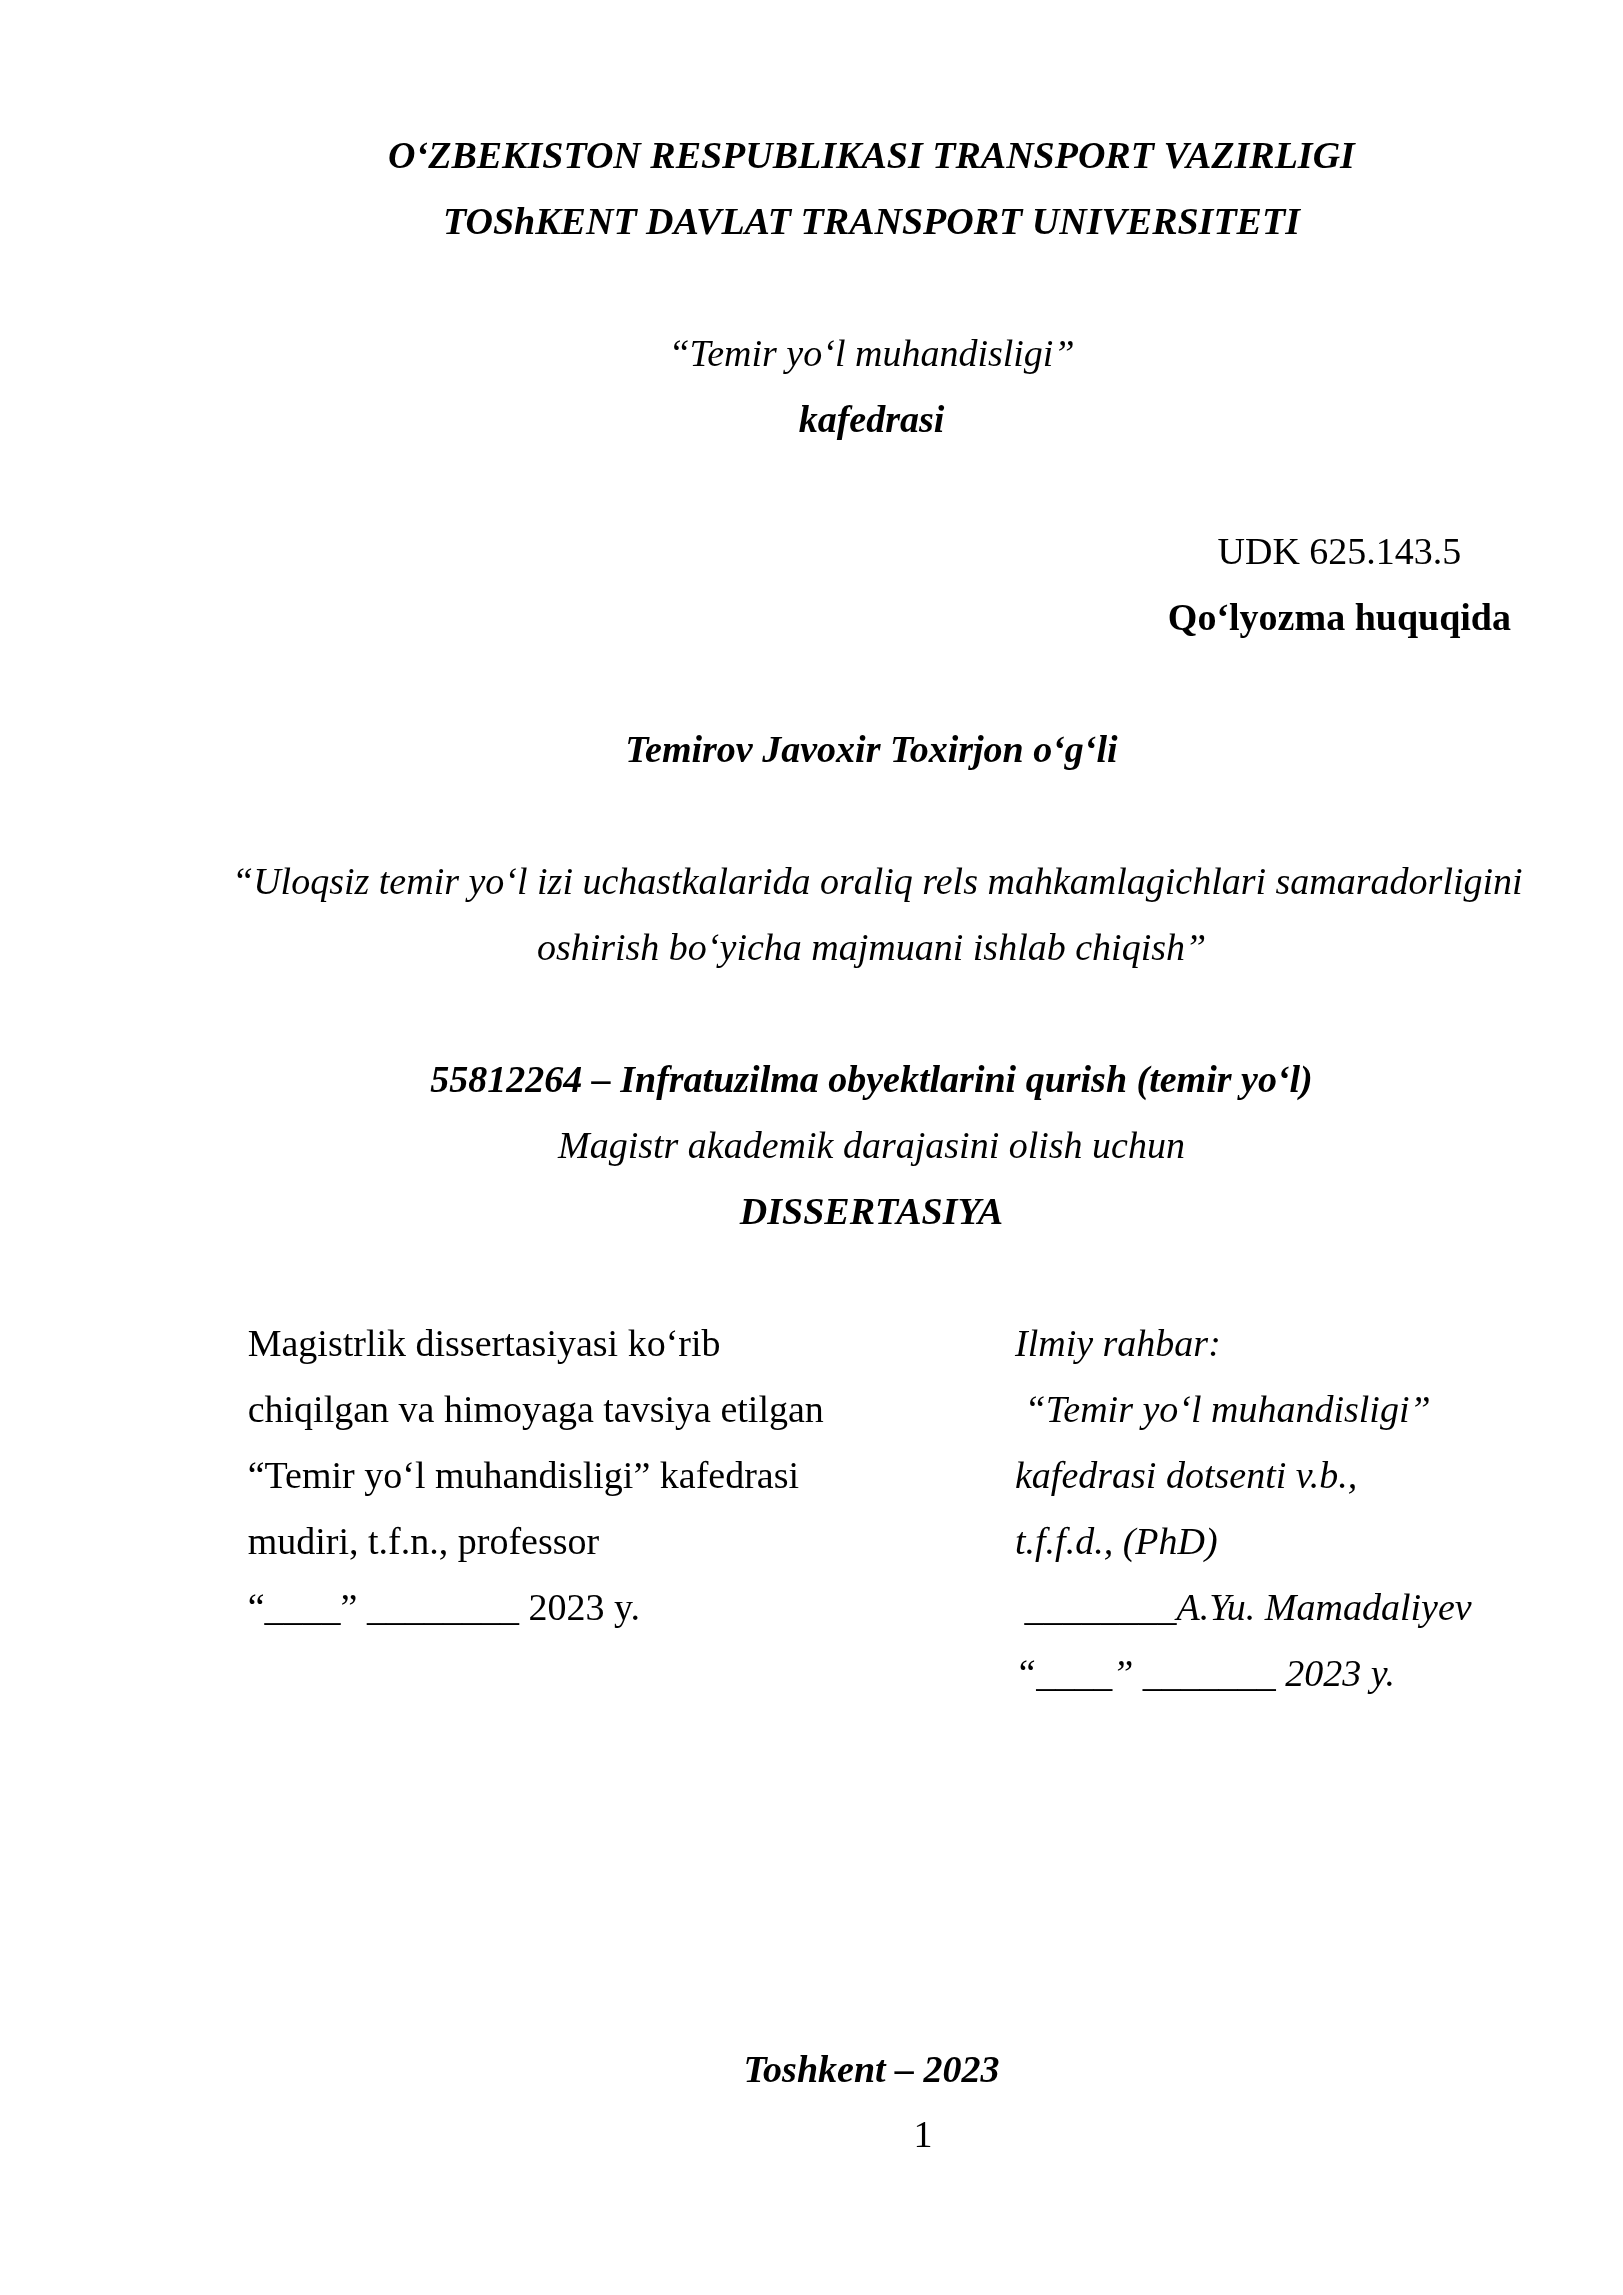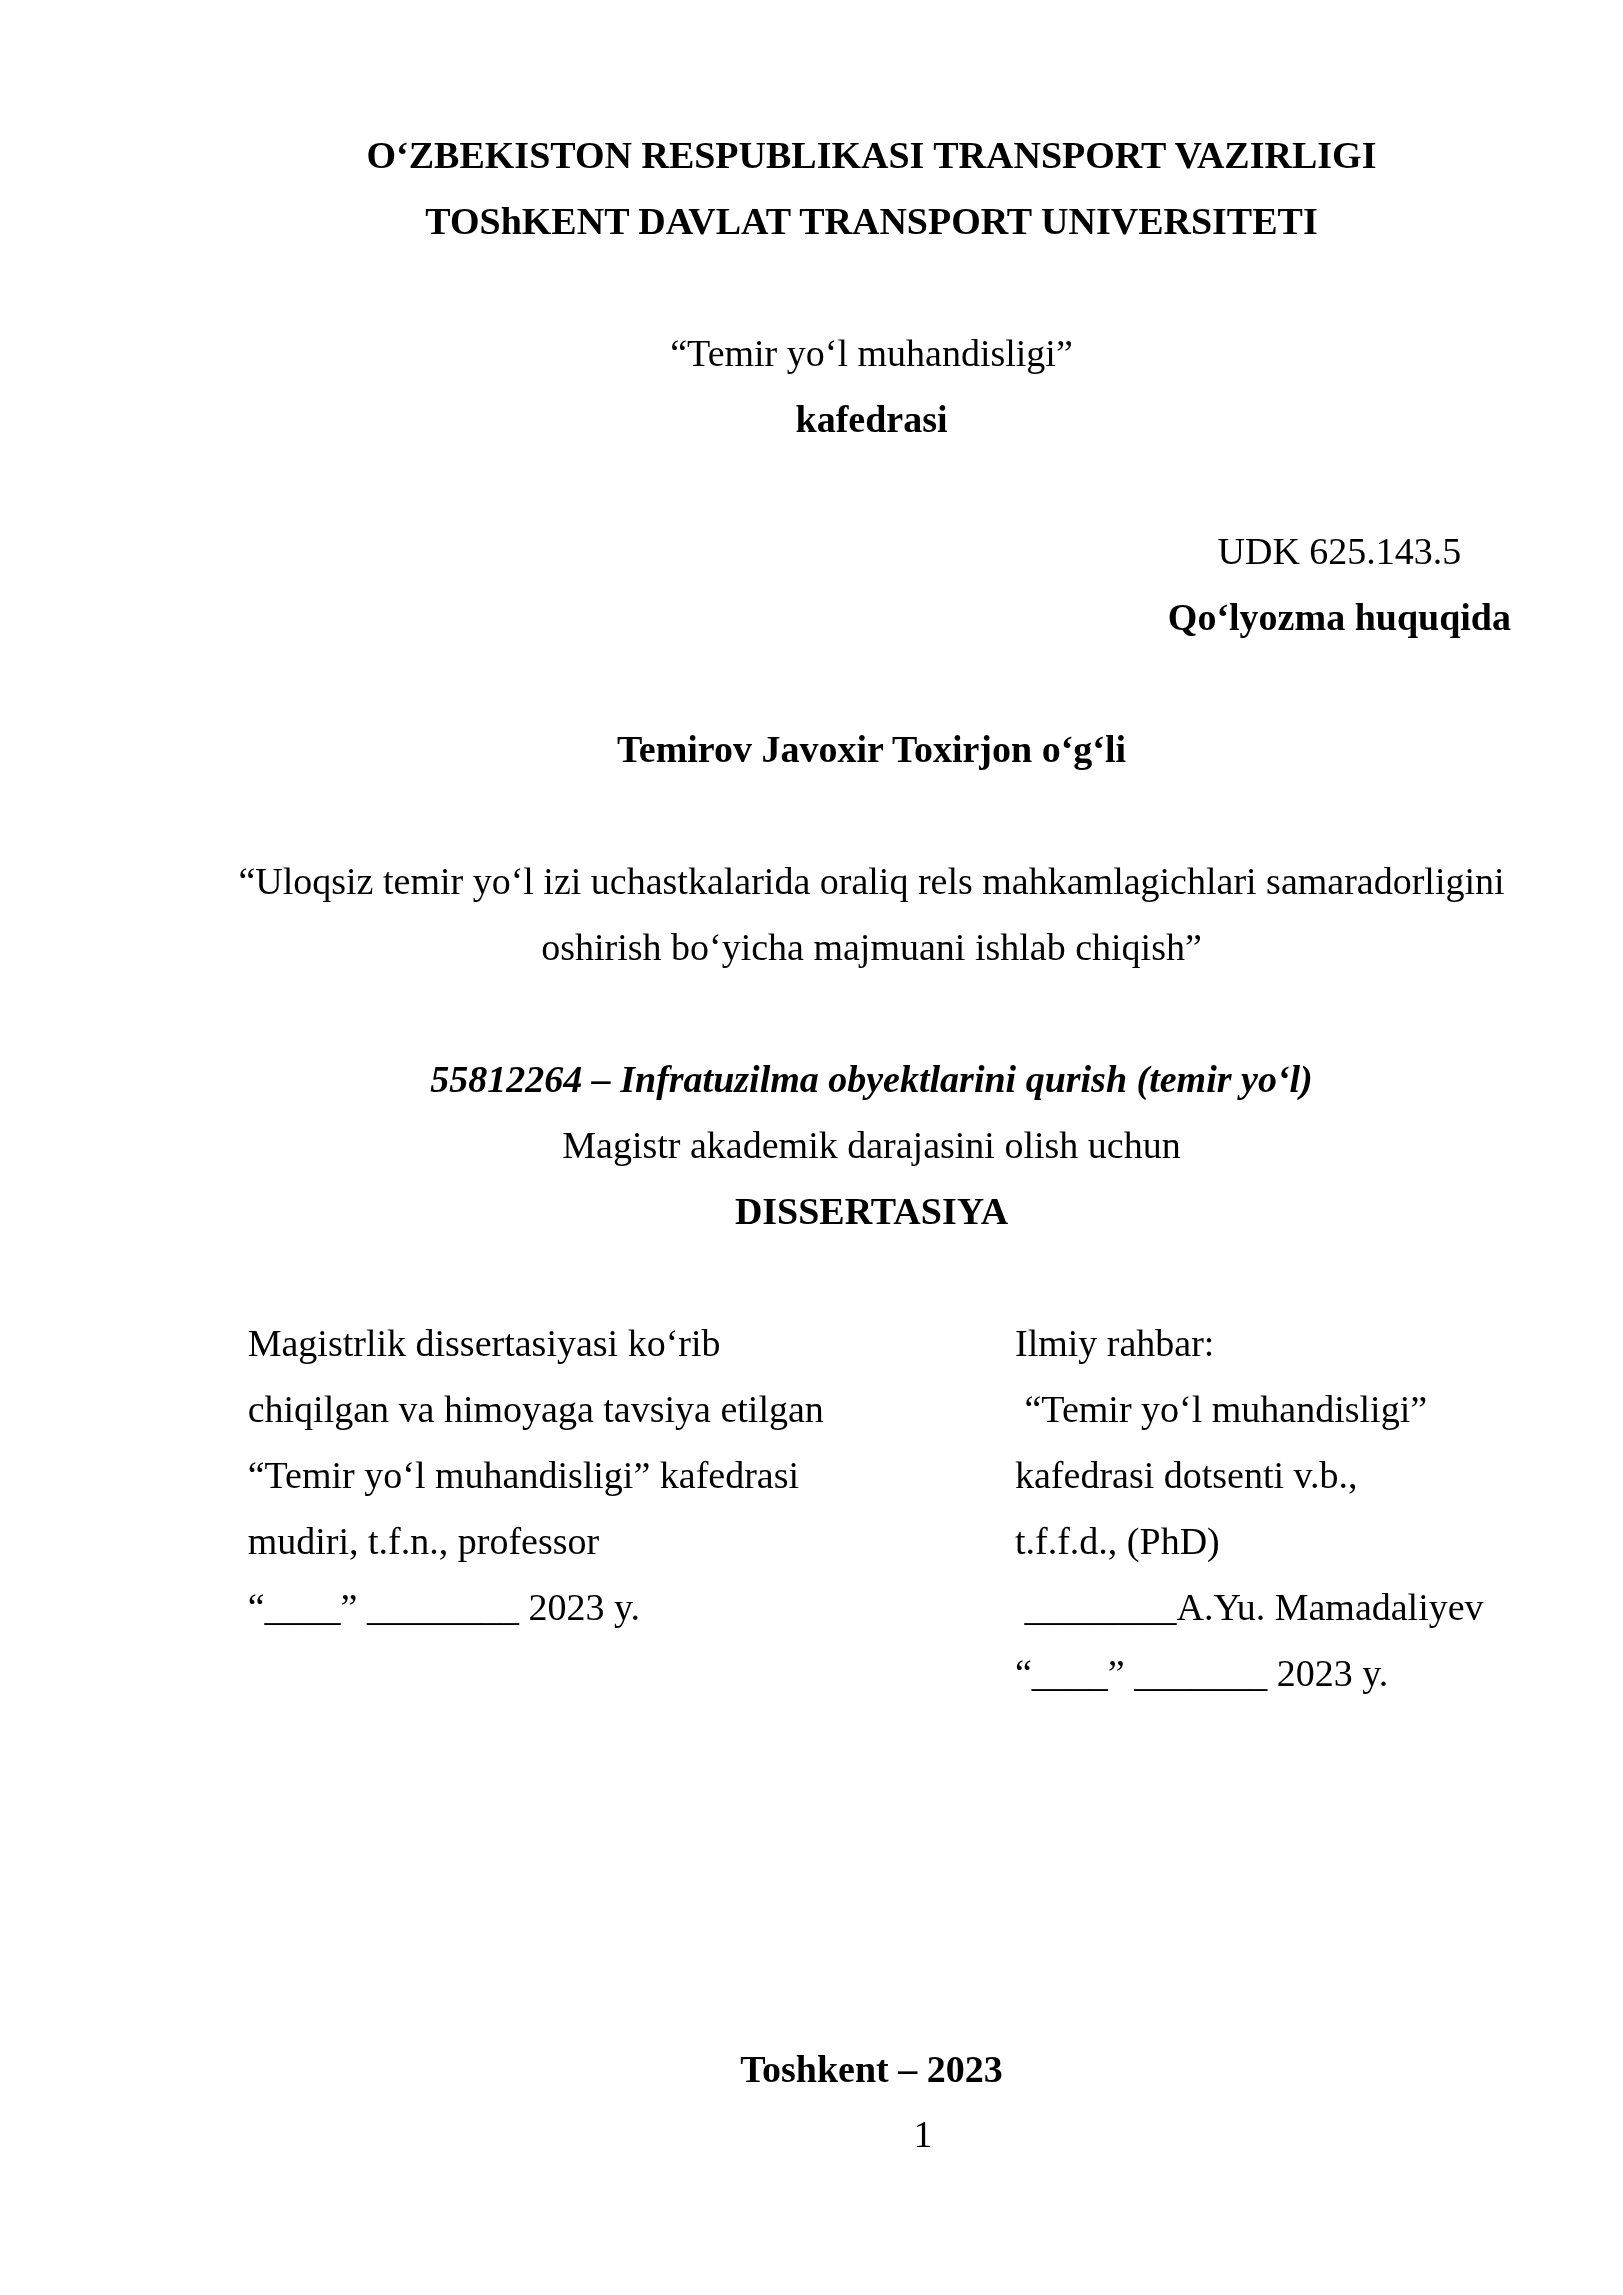--- a/index.html
+++ b/index.html
@@ -16,34 +16,34 @@
     font-family: "Liberation Serif", "DejaVu Serif", serif;
     font-size: 38px;
     line-height: 66px;
     overflow: hidden;
   }
   .content {
     padding: 122px 112px 0 232px; 
   }
   p { margin: 0; }
   .line        { white-space: pre; }
-  .center      { text-align: center; white-space: pre; }
+  .center      { text-align: center; white-space: pre; font-style: italic; }
   .bold        { font-weight: bold; }
   .italic      { font-style: italic; }
   .blank-line  { height: 66px; }
   .right-align { text-align: right; }
   .right-inner { display: inline-block; text-align: center; }
   .columns     { display: flex; align-items: flex-start; }
   .col-left {
     width: 783px;
     padding-left: 15.7px;
     box-sizing: border-box;
     flex: 0 0 auto;
   }
-  .col-right { flex: 1 1 auto; }
+  .col-right { flex: 1 1 auto; font-style: italic; }
   .page-number {
     position: absolute;
     top: 2101px;
     left: 923px;
     transform: translateX(-50%);
     line-height: 66px;
   }
 </style>
 </head>
 <body>

